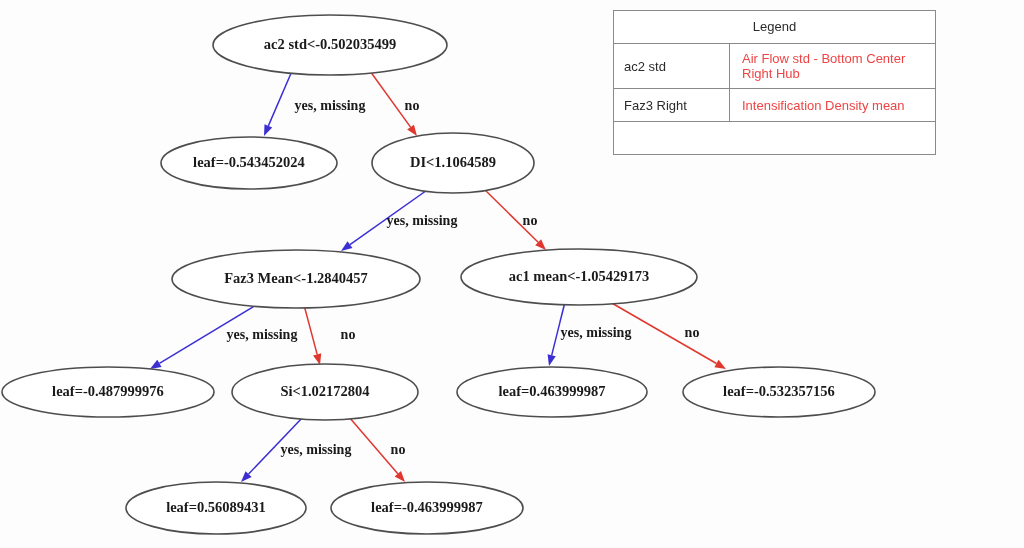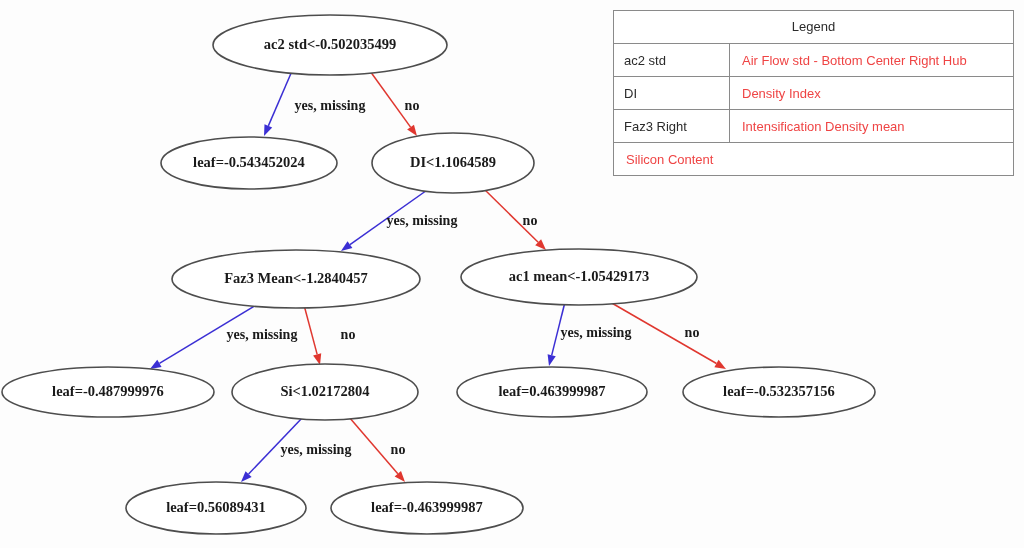--- a/index.html
+++ b/index.html
@@ -56,21 +56,21 @@
     fill: #1a1a1a;
     text-anchor: middle;
     dominant-baseline: middle;
   }
 
   
   #legend-box {
     position: absolute;
     left: 613px;
     top: 10px;
-    width: 401px;
+    width: 323px;
     border: 1px solid #8a8a8a;
     background: #ffffff;
     box-sizing: border-box;
   }
   #legend-box .legend-title-row {
     border-bottom: 1px solid #8a8a8a;
     text-align: center;
     padding: 8px 4px 9px 4px;
     font-family: "Liberation Sans", "DejaVu Sans", sans-serif;
     font-size: 13px;
@@ -218,26 +218,21 @@
   </svg>
 
   <div id="legend-box">
     <div class="legend-title-row">Legend</div>
     <div id="legend-rows">
         <div class="legend-row">
           <div class="legend-term">ac2 std</div>
           <div class="legend-desc">Air Flow std - Bottom Center Right Hub</div>
         </div>
         <div class="legend-row">
-          <div class="legend-term">DI</div>
-          <div class="legend-desc">Density Index</div>
-        </div>
-        <div class="legend-row">
           <div class="legend-term">Faz3 Right</div>
           <div class="legend-desc">Intensification Density mean</div>
         </div>
         <div class="legend-row">
-          <div class="legend-desc">Silicon Content</div>
         </div>
       </div>
   </div>
 
 </div>
 
 </body></html>

